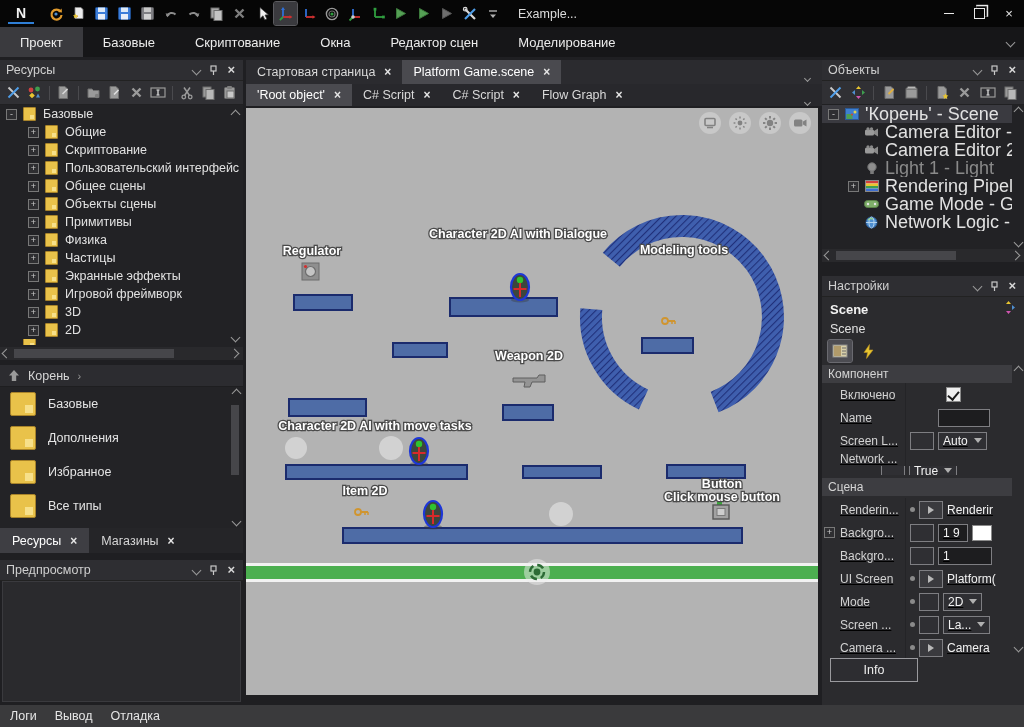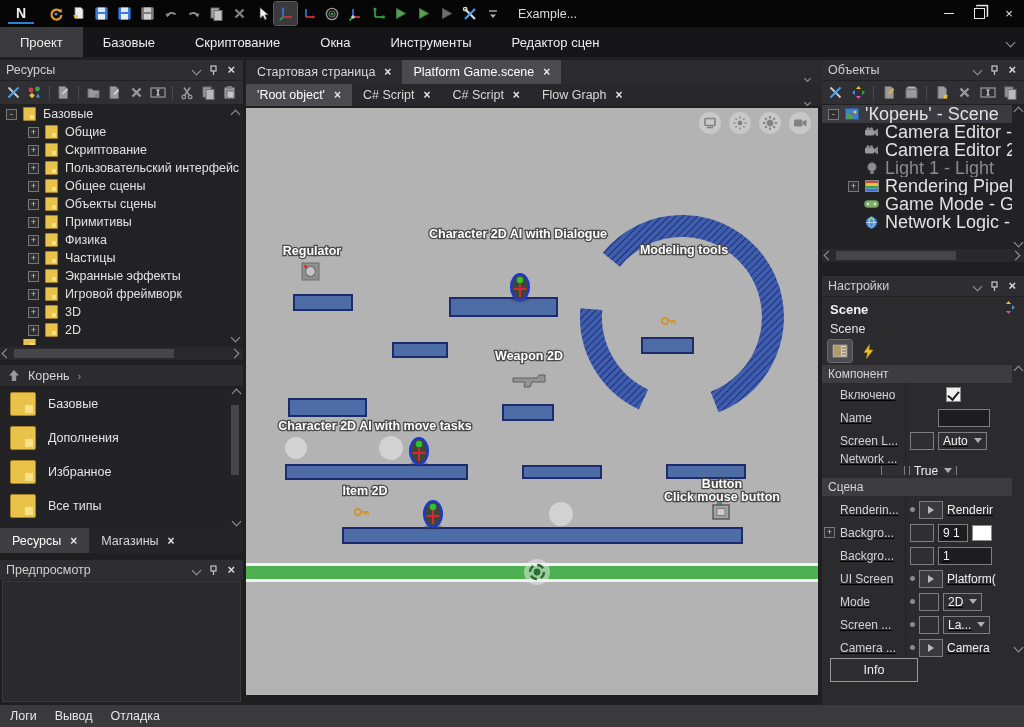--- a/index.html
+++ b/index.html
@@ -284,22 +284,22 @@
       <span class="wc wc-res"></span>
       <span class="wc">×</span>
     </div>
   </div>
 
   <div class="menubar">
     <span class="mitem active">Проект</span>
     <span class="mitem">Базовые</span>
     <span class="mitem">Скриптование</span>
     <span class="mitem">Окна</span>
-    <span class="mitem">Инструменты</span>
     <span class="mitem">Редактор сцен</span>
+    <span class="mitem">Моделирование</span>
     <span class="chev down menu-chev"></span>
   </div>
 
   <div class="main">
 
     <div class="col-left">
       <div class="res-panel">
         <div class="phead">
           <span class="ptitle">Ресурсы</span>
           <span class="phico">
@@ -916,21 +916,21 @@
               <span class="bullet"></span>
               <span class="refbtn"></span>
               <span class="pval">Renderir</span>
             </span>
         </div>
         <div class="prow" style="top:245px;">
           <span class="rowexp" style="top:6px;">+</span>
           <span class="plabel">Backgro...</span>
           <span class="pctrl">
               <span class="defbox"></span>
-              <span class="pinput" style="width:30px">9 1</span>
+              <span class="pinput" style="width:30px">1 9</span>
               <span class="swatch"></span>
             </span>
         </div>
         <div class="prow" style="top:268px;">
           <span class="plabel">Backgro...</span>
           <span class="pctrl">
               <span class="defbox"></span>
               <span class="pinput" style="width:54px">1</span>
             </span>
         </div>

